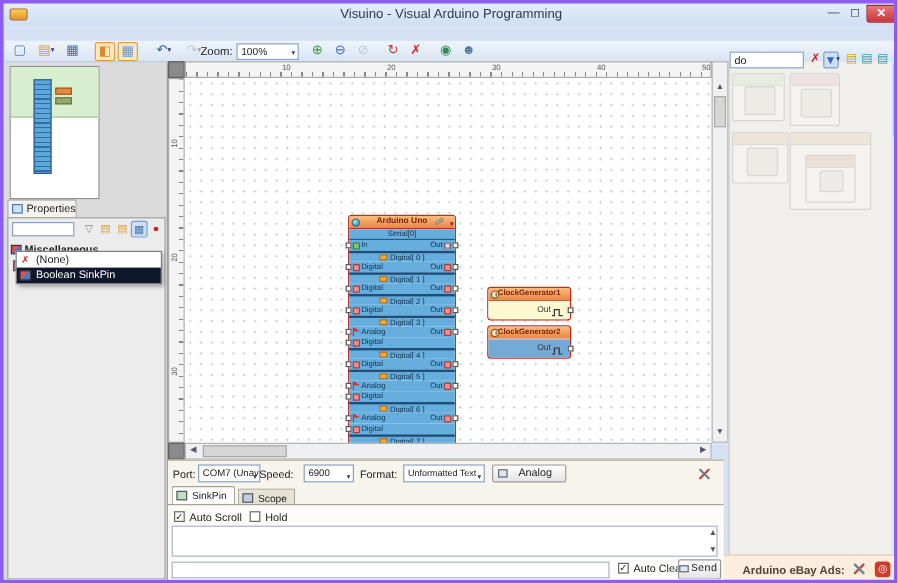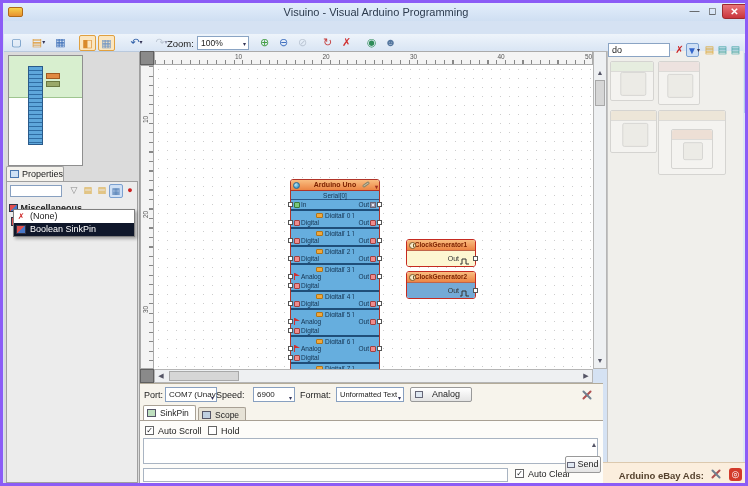--- a/index.html
+++ b/index.html
@@ -154,22 +154,22 @@
   .xbar.b2 { background:#708090; transform:rotate(-45deg); }
   .bp-tab { position:absolute; top:21px; height:15px; font-size:8.5px; line-height:14px; padding:0 6px 0 16px;
             border:1px solid #a8a094; border-bottom:none; border-radius:2px 2px 0 0; color:#222; }
   .bp-tab.active { background:#fff; }
   .bp-tab.inactive { background:#e6e2d6; top:23px; height:13px; }
   .bp-tab .tab-ico { position:absolute; left:3px; top:3px; width:9px; height:8px; border:1px solid #556; }
   #tab-content { position:absolute; left:0; top:36px; width:463px; height:66px; background:#fdfcf9; border-top:1px solid #a8a094; }
   .chk-label { position:absolute; top:5px; font-size:9px; color:#222; }
   #term-output { position:absolute; left:3px; top:17px; width:455px; height:26px; background:#fff; border:1px solid #a9b4c2; }
   #term-input { position:absolute; left:3px; top:47px; width:365px; height:14px; background:#fff; border:1px solid #a9b4c2; }
-  #send-btn { position:absolute; left:425px; top:35px; width:36px; height:17px; background:linear-gradient(#ffffff,#e4e4e4);
-              border:1px solid #999; border-radius:2px; font-size:9px; text-align:center; line-height:15px; color:#222; }
+  #send-btn { position:absolute; left:425px; top:45px; width:36px; height:17px; background:linear-gradient(#ffffff,#e4e4e4);
+              border:1px solid #999; border-radius:2px; font-size:9px; line-height:15px; color:#222;font-family:Liberation Mono, monospace; }
   
   #ad-strip { left:600px; top:459px; width:147px; height:23px; background:#fbeedd; border-top:1px solid #dcc9ae; }
   #ad-label { position:absolute; right:46px; top:7px; font-size:9.5px; font-weight:bold; color:#55422e; }
   #ad-tools { position:absolute; right:28px; top:5px; width:12px; height:12px; }
   #ad-close { position:absolute; right:8px; top:5px; width:13px; height:13px; background:#d33a2a; border-radius:3px;
               color:#fff; font-size:9px; text-align:center; line-height:12px; }
   #bottom-edge { left:0; top:482px; width:748px; height:4px; background:#c7d8ee; }
 </style>
 </head>
 <body>

